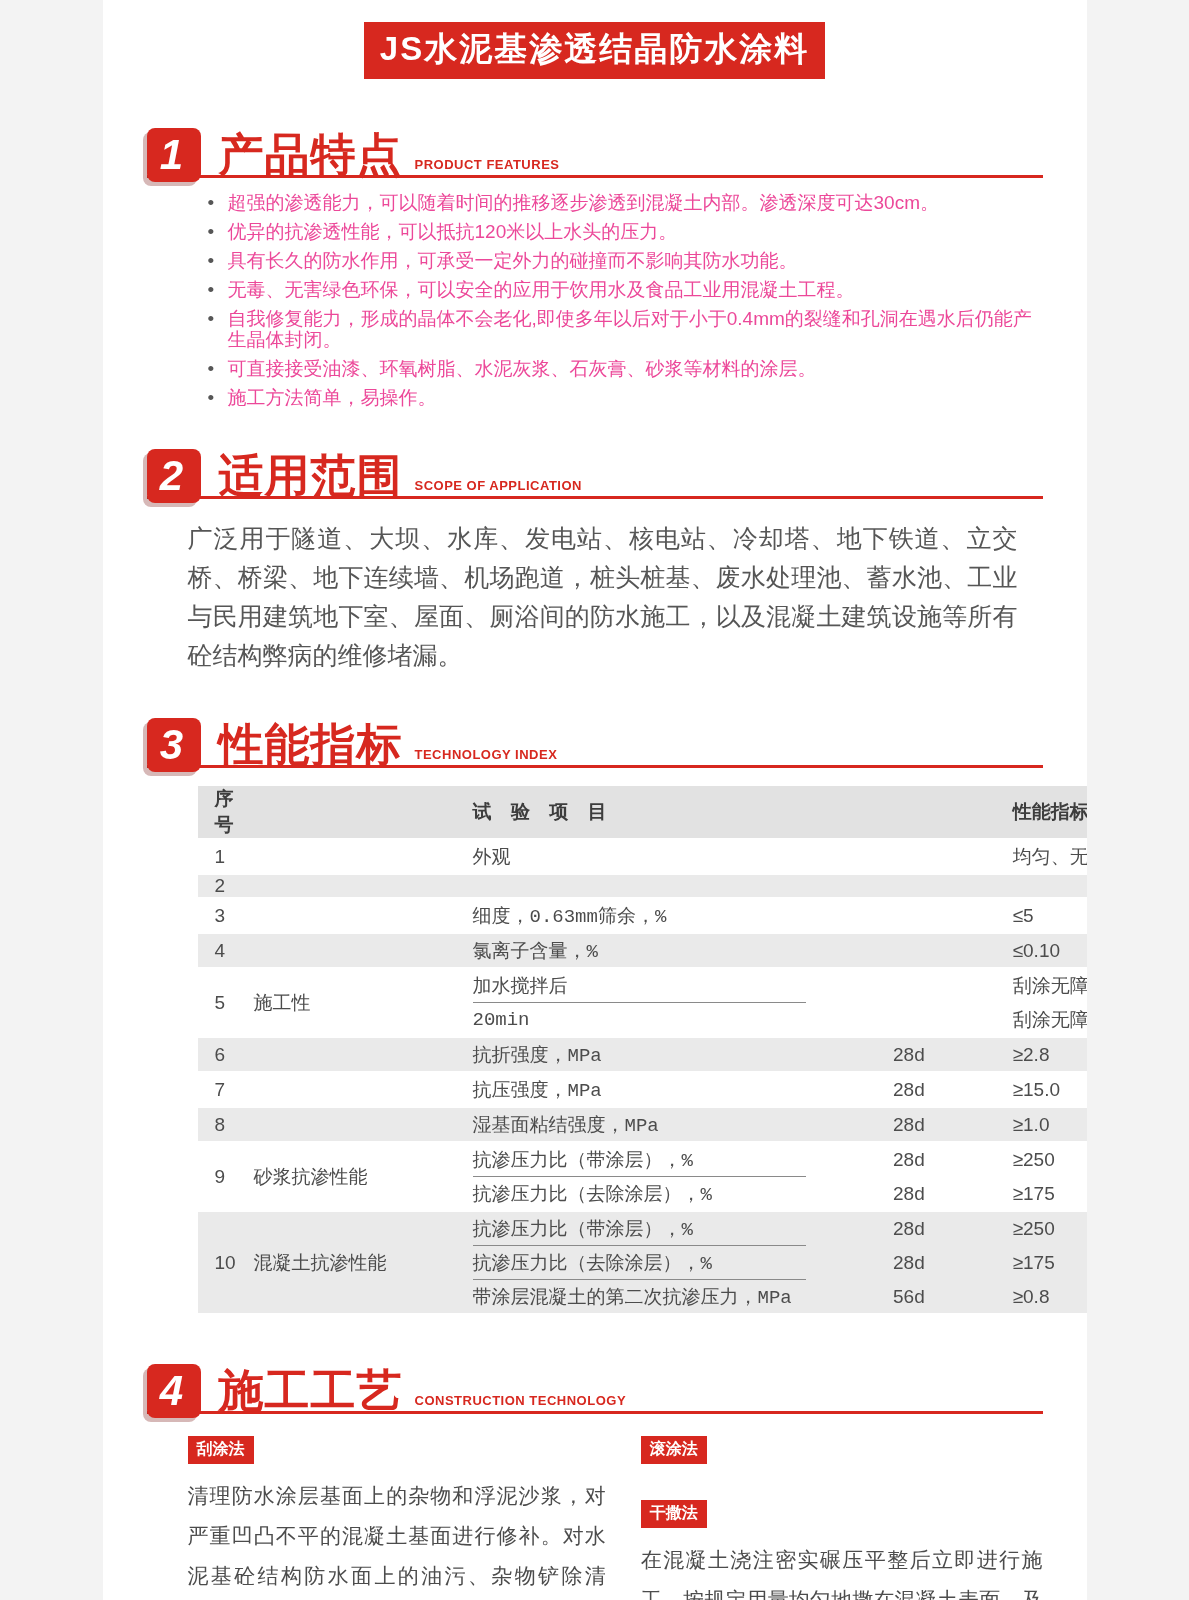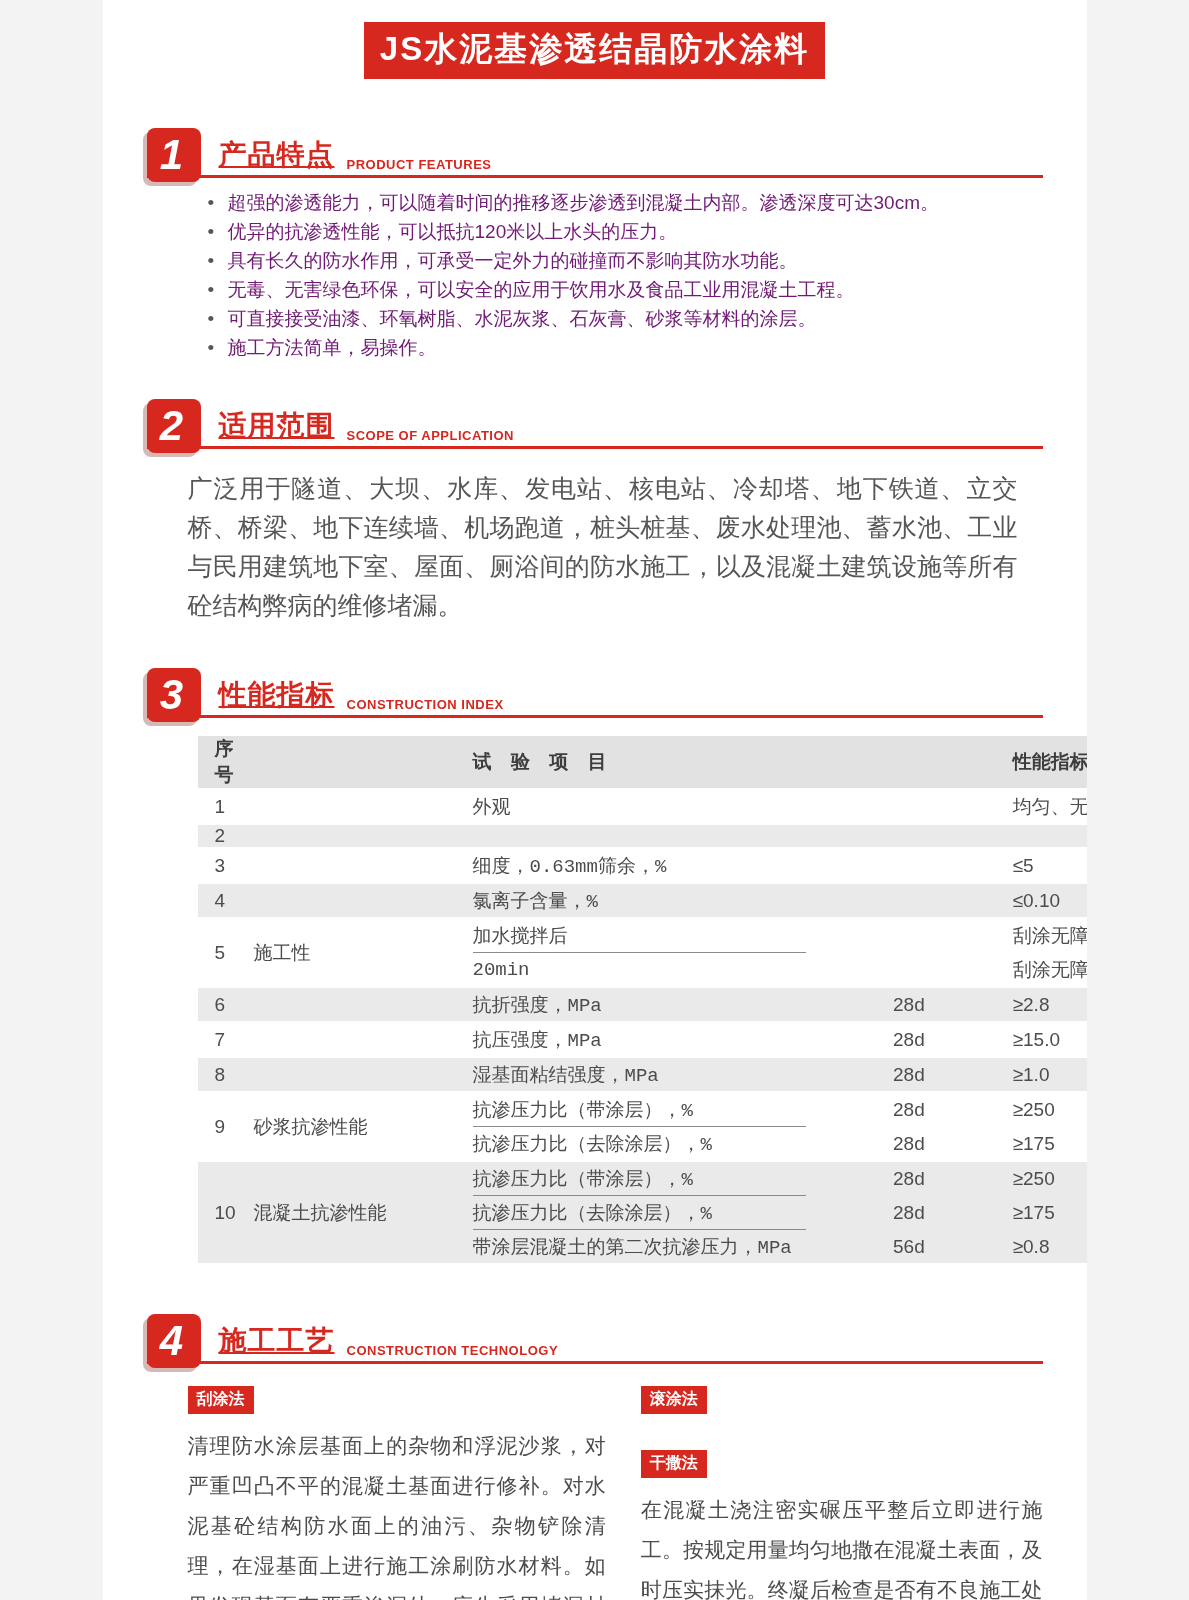--- a/index.html
+++ b/index.html
@@ -39,36 +39,35 @@
     position:absolute;left:0;bottom:-7px;
     width:54px;height:54px;
     background:var(--red);
     border-radius:8px;
     box-shadow:-4px 4px 0 rgba(120,20,15,0.30);
     color:#fff;font-style:italic;font-weight:bold;font-size:42px;
     display:flex;align-items:center;justify-content:center;
     padding-right:4px;box-sizing:border-box;
   }
   .sec-title{
-    color:var(--red);font-weight:bold;font-size:28px;line-height:40px;
+    color:var(--red);font-weight:bold;font-size:45px;line-height:40px;
     letter-spacing:1px;
-    text-decoration:underline;
   }
   .sec-sub{
     color:var(--red);font-weight:bold;font-size:13px;
     margin-left:12px;padding-bottom:3px;letter-spacing:0.5px;
   }
   
   .feature-list{
     list-style:none;margin:14px 0 0 0;padding:0 0 0 61px;
   }
   .feature-list li{
     position:relative;
     padding-left:20px;
-    font-size:19px;color:#701a75;
+    font-size:19px;color:#ec4899;
     margin:8px 0;line-height:21px;
   }
   .feature-list li::before{
     content:"•";position:absolute;left:0;top:0;
     color:#565656;font-size:19px;
   }
   
   .scope-text{
     margin:20px 25px 0 41px;
     font-size:25px;line-height:39px;color:#565656;
@@ -121,39 +120,40 @@
     <div class="sec-head">
       <span class="num-box">1</span>
       <span class="sec-title">产品特点</span>
       <span class="sec-sub">PRODUCT FEATURES</span>
     </div>
     <ul class="feature-list">
         <li>超强的渗透能力，可以随着时间的推移逐步渗透到混凝土内部。渗透深度可达30cm。</li>
         <li>优异的抗渗透性能，可以抵抗120米以上水头的压力。</li>
         <li>具有长久的防水作用，可承受一定外力的碰撞而不影响其防水功能。</li>
         <li>无毒、无害绿色环保，可以安全的应用于饮用水及食品工业用混凝土工程。</li>
+        <li>自我修复能力，形成的晶体不会老化,即使多年以后对于小于0.4mm的裂缝和孔洞在遇水后仍能产生晶体封闭。</li>
         <li>可直接接受油漆、环氧树脂、水泥灰浆、石灰膏、砂浆等材料的涂层。</li>
         <li>施工方法简单，易操作。</li>
       </ul>
   </div>
 
   <div class="sec mt-s2">
     <div class="sec-head">
       <span class="num-box">2</span>
       <span class="sec-title">适用范围</span>
       <span class="sec-sub">SCOPE OF APPLICATION</span>
     </div>
     <p class="scope-text">广泛用于隧道、大坝、水库、发电站、核电站、冷却塔、地下铁道、立交桥、桥梁、地下连续墙、机场跑道，桩头桩基、废水处理池、蓄水池、工业与民用建筑地下室、屋面、厕浴间的防水施工，以及混凝土建筑设施等所有砼结构弊病的维修堵漏。</p>
   </div>
 
   <div class="sec mt-s3">
     <div class="sec-head">
       <span class="num-box">3</span>
       <span class="sec-title">性能指标</span>
-      <span class="sec-sub">CONSTRUCTION INDEX</span>
+      <span class="sec-sub">TECHNOLOGY INDEX</span>
     </div>
     <div class="perf-table">
         <div class="t-row t-head">
           <div class="t-no">序号</div>
           <div class="t-cat"></div>
           <div class="t-items">
             <div class="t-item">
               <div class="t-test">试 验 项 目</div>
               <div class="t-age"></div>
               <div class="t-val">性能指标</div>

